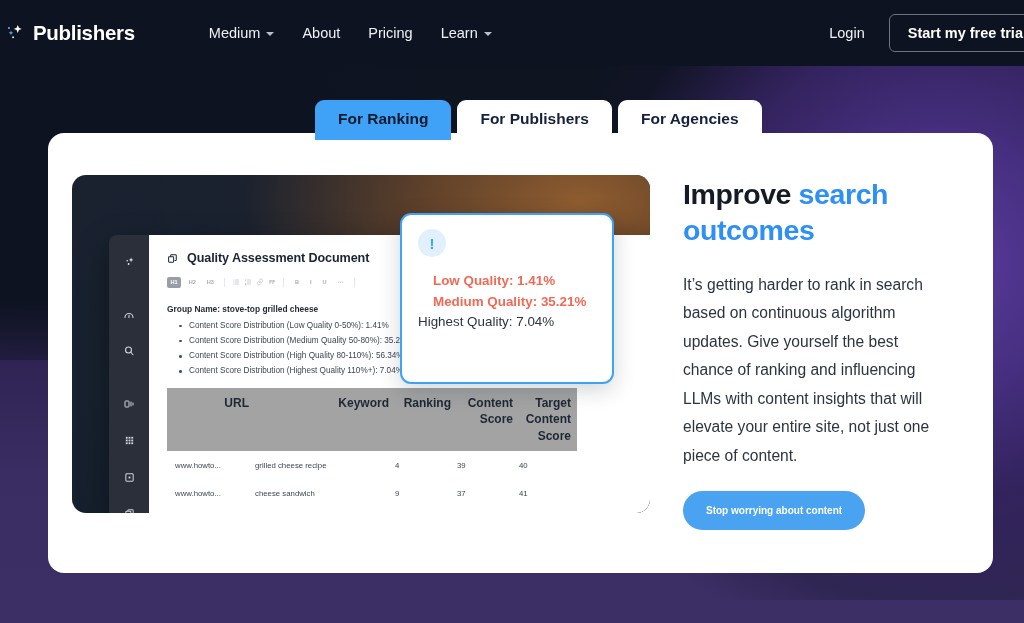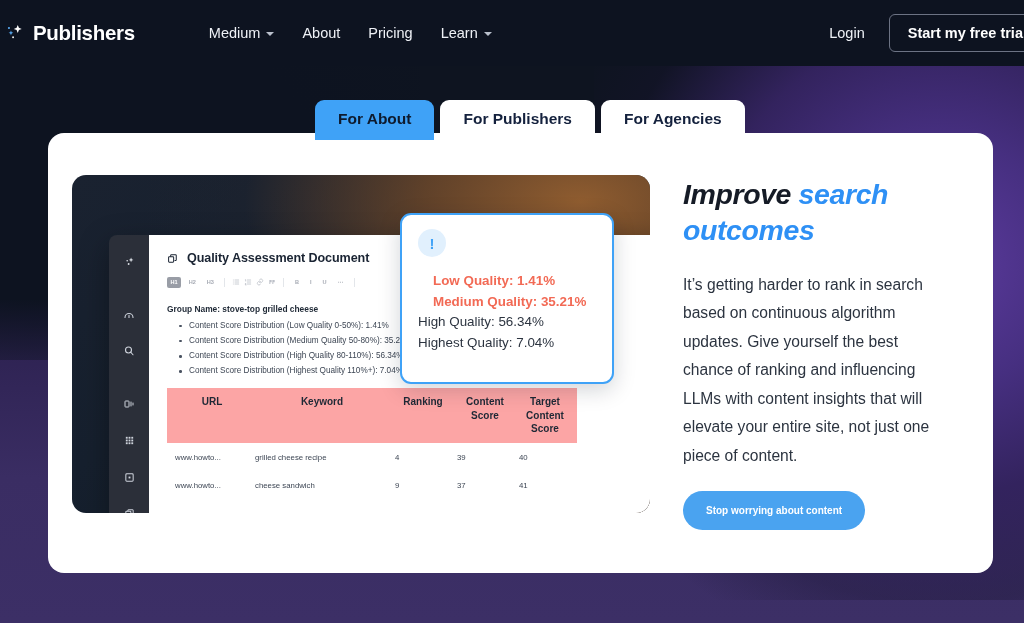--- a/index.html
+++ b/index.html
@@ -207,23 +207,23 @@
   }
   .bullets li::before {
     content: "";
     position: absolute; left: 12px; top: 4px;
     width: 2.6px; height: 2.6px; border-radius: 50%;
     background: #4a5362;
   }
 
   .tbl { width: 410px; border-collapse: collapse; }
   .tbl thead th {
-    background: #fca5a5;
-    font-size: 10px; font-weight: 700; color: #1e2835;
-    text-align: center;
+    background: #a3a3a3;
+    font-size: 12px; font-weight: 700; color: #1e2835;
+    text-align: right;
     padding: 7px 6px 7px 0;
     vertical-align: top;
     line-height: 1.35;
   }
   .tbl thead th:first-child { padding-left: 8px; }
   .tbl tbody td {
     font-size: 7.8px; color: #3d4654;
     padding: 10px 6px 9px 0;
     white-space: nowrap;
   }
@@ -263,21 +263,20 @@
 
   
   .copy {
     flex: 1;
     padding: 44px 50px 0 33px;
   }
   .copy h1 {
     font-size: 28.5px; font-weight: 700; color: #151b26;
     line-height: 1.26; letter-spacing: -0.4px;
     margin-bottom: 22px;
-    font-style: italic;
   }
   .copy h1 .hl { color: #2e90f5; }
   .copy p {
     font-size: 15.6px; line-height: 1.83; color: #2c3440;
     margin-bottom: 20px;
     max-width: 300px;
   }
   .cta {
     background: #4aa3f0;
     color: #ffffff;
@@ -326,21 +325,21 @@
     </div>
   </div>
 
   <div class="nav-right">
     <div class="login-link">Login</div>
     <button class="trial-btn">Start my free trial</button>
   </div>
 </nav>
 
 <div class="tabs">
-  <div class="tab active">For About</div>
+  <div class="tab active">For Ranking</div>
   <div class="tab">For Publishers</div>
   <div class="tab">For Agencies</div>
 </div>
 
 <section class="hero-card">
 
   <div class="media">
     <div class="media-warm"></div>
 
     <div class="app-win">
@@ -494,15 +493,14 @@
     <button class="cta">Stop worrying about content</button>
   </div>
 </section>
 
 <div class="callout">
   <div class="callout-badge">
     <span>!</span>
   </div>
   <div class="q-line alert">Low Quality: 1.41%</div>
   <div class="q-line alert">Medium Quality: 35.21%</div>
-  <div class="q-line">High Quality: 56.34%</div>
   <div class="q-line">Highest Quality: 7.04%</div>
 </div>
 
 </body></html>

